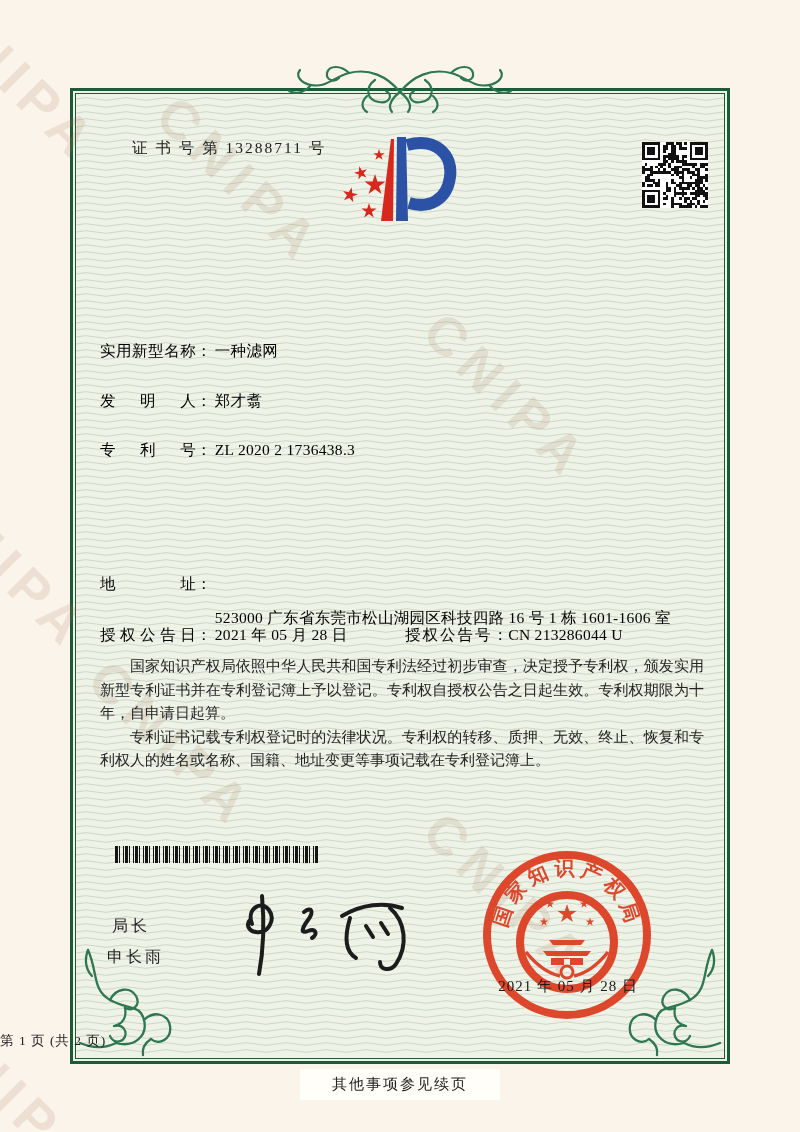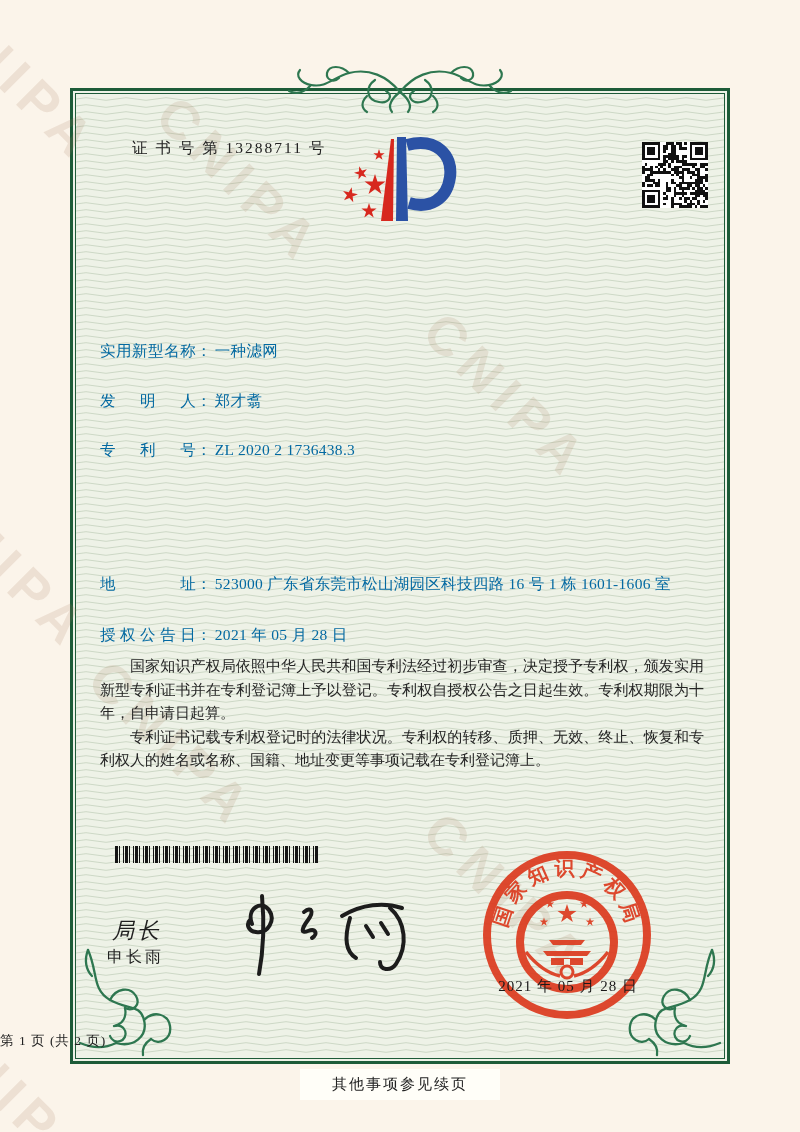--- a/index.html
+++ b/index.html
@@ -21,30 +21,30 @@
     position:absolute;left:70px;top:88px;width:654px;height:970px;
     border:3px solid #1d5b38;background:#eef2e7;z-index:1;
   }
   .frame-inner{position:absolute;inset:2px;border:1px solid #1d5b38;overflow:hidden;}
   .frame-inner svg{position:absolute;inset:0;width:100%;height:100%;}
   
   .content{position:absolute;inset:0;z-index:3;}
   .abs{position:absolute;}
   .certno{left:100px;top:138px;font-size:15.5px;letter-spacing:2px;color:#222;margin-left:32px;}
   .title{left:0;top:241px;width:100%;text-align:center;font-size:38px;font-weight:bold;letter-spacing:7px;color:#121212;}
-  .frow{position:absolute;left:100px;font-size:15.5px;color:#0369a1;letter-spacing:0.3px;line-height:25px;}
+  .frow{position:absolute;left:100px;font-size:15.5px;color:#000000;letter-spacing:0.3px;line-height:25px;}
   .flabel{display:inline-block;width:96px;text-align:justify;text-align-last:justify;vertical-align:top;}
   .fcolon{vertical-align:top;}
   .fvalue{margin-left:3px;vertical-align:top;display:inline-block;}
-  .fvalue.wrap{width:500px;}
+  .fvalue.wrap{width:500px;margin-top:34px;}
   .fgroup2{position:absolute;left:305px;top:0;white-space:nowrap;}
   .fgroup2 .glabel{letter-spacing:2px;}
   .paras{left:100px;top:655px;width:604px;font-size:15px;line-height:23.5px;color:#242424;text-align:justify;}
   .paras p{margin:0;text-indent:2em;}
-  .sig-title{left:112px;top:916px;font-size:22px;letter-spacing:3px;font-style:italic;}
+  .sig-title{left:112px;top:916px;font-size:16px;letter-spacing:3px;}
   .sig-name{left:107px;top:947px;font-size:16px;letter-spacing:3px;}
   .seal-date{left:472px;top:977px;width:192px;text-align:center;font-size:15px;color:#1a1a1a;letter-spacing:1px;}
   .pageinfo{left:0;top:1032px;width:100%;text-align:left;font-size:13.5px;color:#222;letter-spacing:1px;}
   .contnote{
     left:300px;top:1069px;width:200px;height:31px;line-height:31px;text-align:center;
     background:#fffef8;font-size:15px;letter-spacing:2px;color:#222;
   }
   .orn{position:absolute;}
 </style>
 </head>
@@ -520,20 +520,23 @@
       <span class="flabel">发明人</span><span class="fcolon">：</span><span class="fvalue">郑才翥</span>
     </div>
     <div class="frow" style="top:437px">
       <span class="flabel">专利号</span><span class="fcolon">：</span><span class="fvalue">ZL 2020 2 1736438.3</span>
     </div>
     <div class="frow" style="top:571px">
       <span class="flabel">地址</span><span class="fcolon">：</span><span class="fvalue wrap">523000 广东省东莞市松山湖园区科技四路 16 号 1 栋 1601-1606 室</span>
     </div>
     <div class="frow" style="top:622px">
       <span class="flabel">授权公告日</span><span class="fcolon">：</span><span class="fvalue">2021 年 05 月 28 日</span>
+      <span class="fgroup2">
+        <span class="glabel">授权公告号</span><span>：</span><span>CN 213286044 U</span>
+      </span>
     </div>
 
     <div class="abs paras">
       <p>国家知识产权局依照中华人民共和国专利法经过初步审查，决定授予专利权，颁发实用新型专利证书并在专利登记簿上予以登记。专利权自授权公告之日起生效。专利权期限为十年，自申请日起算。</p>
       <p>专利证书记载专利权登记时的法律状况。专利权的转移、质押、无效、终止、恢复和专利权人的姓名或名称、国籍、地址变更等事项记载在专利登记簿上。</p>
     </div>
 
     <svg class="orn" style="left:115px;top:846px" width="205" height="17" viewBox="0 0 205 17" id="barcode-svg" shape-rendering="crispEdges">
         <rect x="0" y="0" width="3" height="17" fill="#151515"></rect>
         <rect x="4" y="0" width="1" height="17" fill="#151515"></rect>

